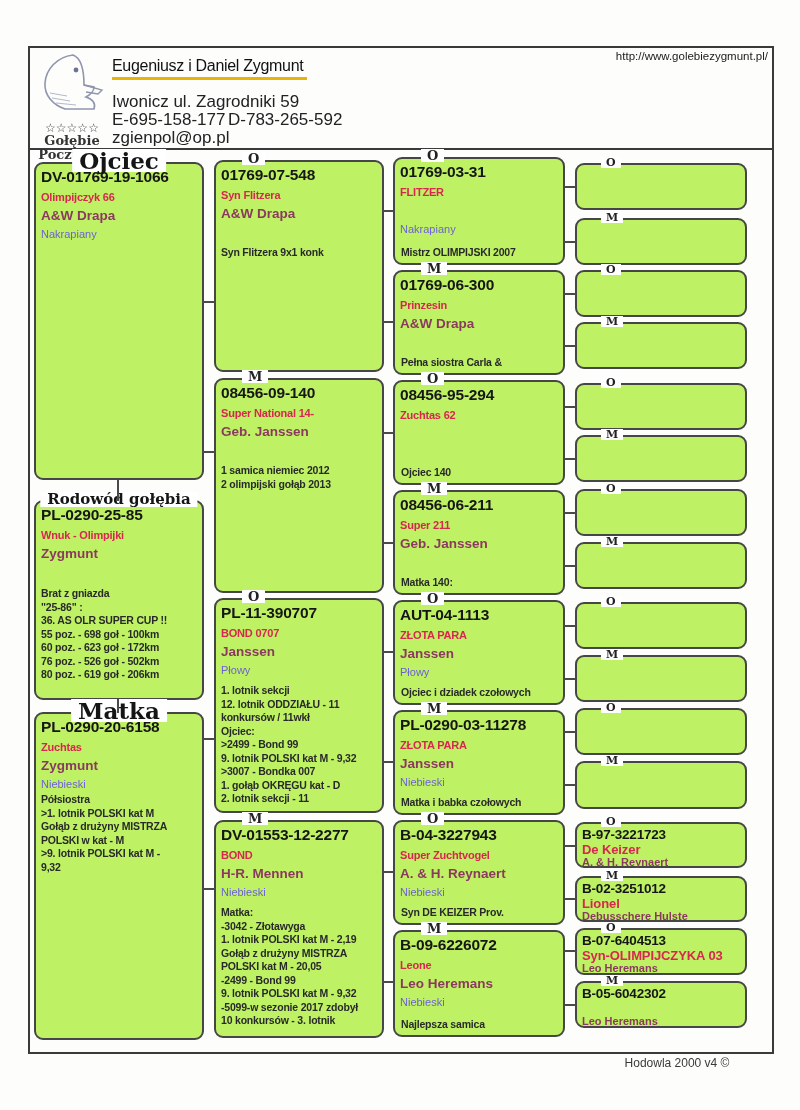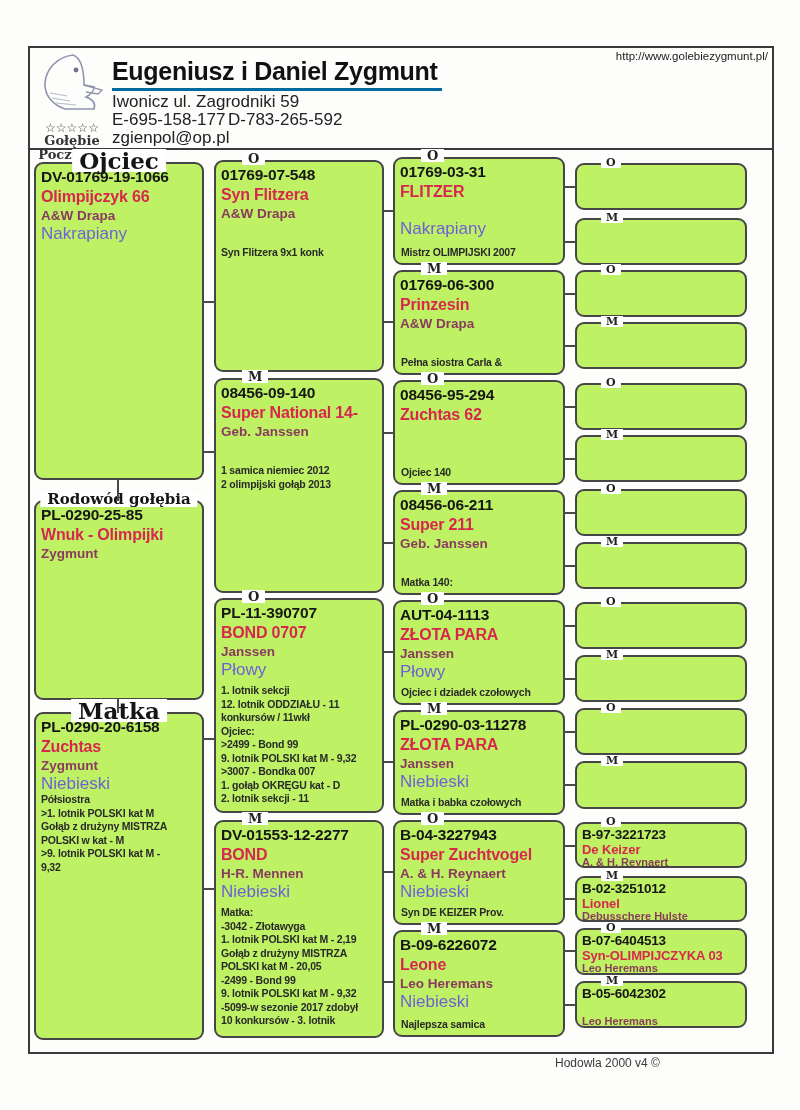--- a/index.html
+++ b/index.html
@@ -5,48 +5,48 @@
   html,body{margin:0;padding:0;background:#e8e8e8}
   .page{position:relative;width:800px;height:1110px;margin:0 auto;background:#fdfdfc;
         font-family:"Liberation Sans",sans-serif;color:#1c1c1c;overflow:hidden}
   .frame{position:absolute;left:28px;top:46px;width:742px;height:1004px;border:2px solid #3a3a3a}
   .hr{position:absolute;left:28px;top:148px;width:746px;height:2px;background:#3a3a3a}
 
   
   .logo{position:absolute;left:30px;top:52px;width:84px;text-align:center}
   .logo .stars{font-size:12px;letter-spacing:0;color:#444;font-family:"DejaVu Sans",sans-serif;line-height:12px}
   .logo .lt{font-family:"DejaVu Serif",serif;font-weight:bold;font-size:13px;color:#333;line-height:14px}
-  .title{position:absolute;left:112px;top:57px;font-size:25px;font-weight:bold;color:#111;
-         border-bottom:3px solid #0369a1;padding:0 4px 2px 0;letter-spacing:-0.3px;white-space:nowrap}
+  .title{position:absolute;left:112px;top:57px;font-size:16px;font-weight:normal;color:#111;
+         border-bottom:3px solid #eab308;padding:0 4px 2px 0;letter-spacing:-0.3px;white-space:nowrap}
   .url{position:absolute;right:32px;top:50px;font-size:11.5px;color:#1b1b1b}
   .hline{position:absolute;font-size:17px;color:#222;white-space:nowrap}
 
   
   .box{position:absolute;border:2px solid #464646;border-radius:9px;background:#bef264;
        padding:3px 5px;box-sizing:border-box}
   .tag{position:absolute;top:-10px;left:26px;background:#fff;padding:0 6px;line-height:1;
        font-family:"DejaVu Serif",serif;font-weight:bold;font-size:13px;color:#222}
   .label{position:absolute;top:-15px;left:50%;transform:translateX(-50%);background:#fff;
          padding:0 7px;font-family:"DejaVu Serif",serif;font-weight:bold;font-size:23px;
          color:#151515;line-height:1;white-space:nowrap}
   .label.small{font-size:15px;top:-10px}
   .rid{font-size:15.5px;font-weight:bold;color:#161616;line-height:20px;letter-spacing:-0.2px;white-space:nowrap}
-  .pname{font-size:16px;font-weight:bold;color:#d8274e;line-height:20px;min-height:20px;letter-spacing:-0.2px;white-space:nowrap}
+  .pname{font-size:11px;font-weight:bold;color:#d8274e;line-height:20px;min-height:20px;letter-spacing:-0.2px;white-space:nowrap}
   .pbreeder{font-size:13.5px;font-weight:bold;color:#8a3a5e;line-height:18px;min-height:18px;white-space:nowrap}
-  .pvariety{font-size:17px;color:#6e61d6;line-height:18px;min-height:18px;white-space:nowrap}
+  .pvariety{font-size:11px;color:#6e61d6;line-height:18px;min-height:18px;white-space:nowrap}
   .pinfo{font-size:10.5px;font-weight:bold;color:#292929;line-height:13.5px;white-space:pre-line;letter-spacing:-0.2px}
   .mt1{margin-top:5px}
   .mt3{margin-top:24px}
   .binfo{position:absolute;left:6px;right:4px;bottom:4px}
   .g4 .rid{font-size:13.5px;line-height:16px;min-height:16px}
   .g4 .pname{font-size:13px;line-height:13px;min-height:13px;letter-spacing:-0.1px}
   .g4 .pbreeder{font-size:11px;line-height:13px;min-height:13px}
   .g4 .tag{font-size:11px;top:-8px;left:24px;padding:0 5px}
   .conn{position:absolute;background:#4a4a4a}
-  .footer{position:absolute;top:1056px;left:555px;width:200px;text-align:left;font-size:12px;color:#3a3a3a}
+  .footer{position:absolute;top:1056px;left:577px;width:200px;text-align:center;font-size:12px;color:#3a3a3a}
 </style>
 </head>
 <body>
 
 <div class="page">
   <div class="frame"></div>
   <div class="hr"></div>
 
   <div class="logo">
     <svg width="72" height="66" viewBox="0 0 72 66">
@@ -72,20 +72,27 @@
     <div class="pname">Olimpijczyk 66</div>
     <div class="pbreeder">A&amp;W Drapa</div>
     <div class="pvariety">Nakrapiany</div>
   </div>
 
   <div class="box" style="left:34px;top:500px;width:170px;height:200px">
     <div class="label small">Rodowód gołębia</div>
     <div class="rid">PL-0290-25-85</div>
     <div class="pname">Wnuk - Olimpijki</div>
     <div class="pbreeder">Zygmunt</div>
+    <div class="pinfo mt3">Brat z gniazda
+"25-86" :
+36. AS OLR SUPER CUP !!
+55 poz. - 698 goł - 100km
+60 poz. - 623 goł - 172km
+76 poz. - 526 goł - 502km
+80 poz. - 619 goł - 206km</div>
   </div>
 
   <div class="box" style="left:34px;top:712px;width:170px;height:328px">
     <div class="label">Matka</div>
     <div class="rid">PL-0290-20-6158</div>
     <div class="pname">Zuchtas</div>
     <div class="pbreeder">Zygmunt</div>
     <div class="pvariety">Niebieski</div>
     <div class="pinfo">Półsiostra
 &gt;1. lotnik POLSKI kat M

